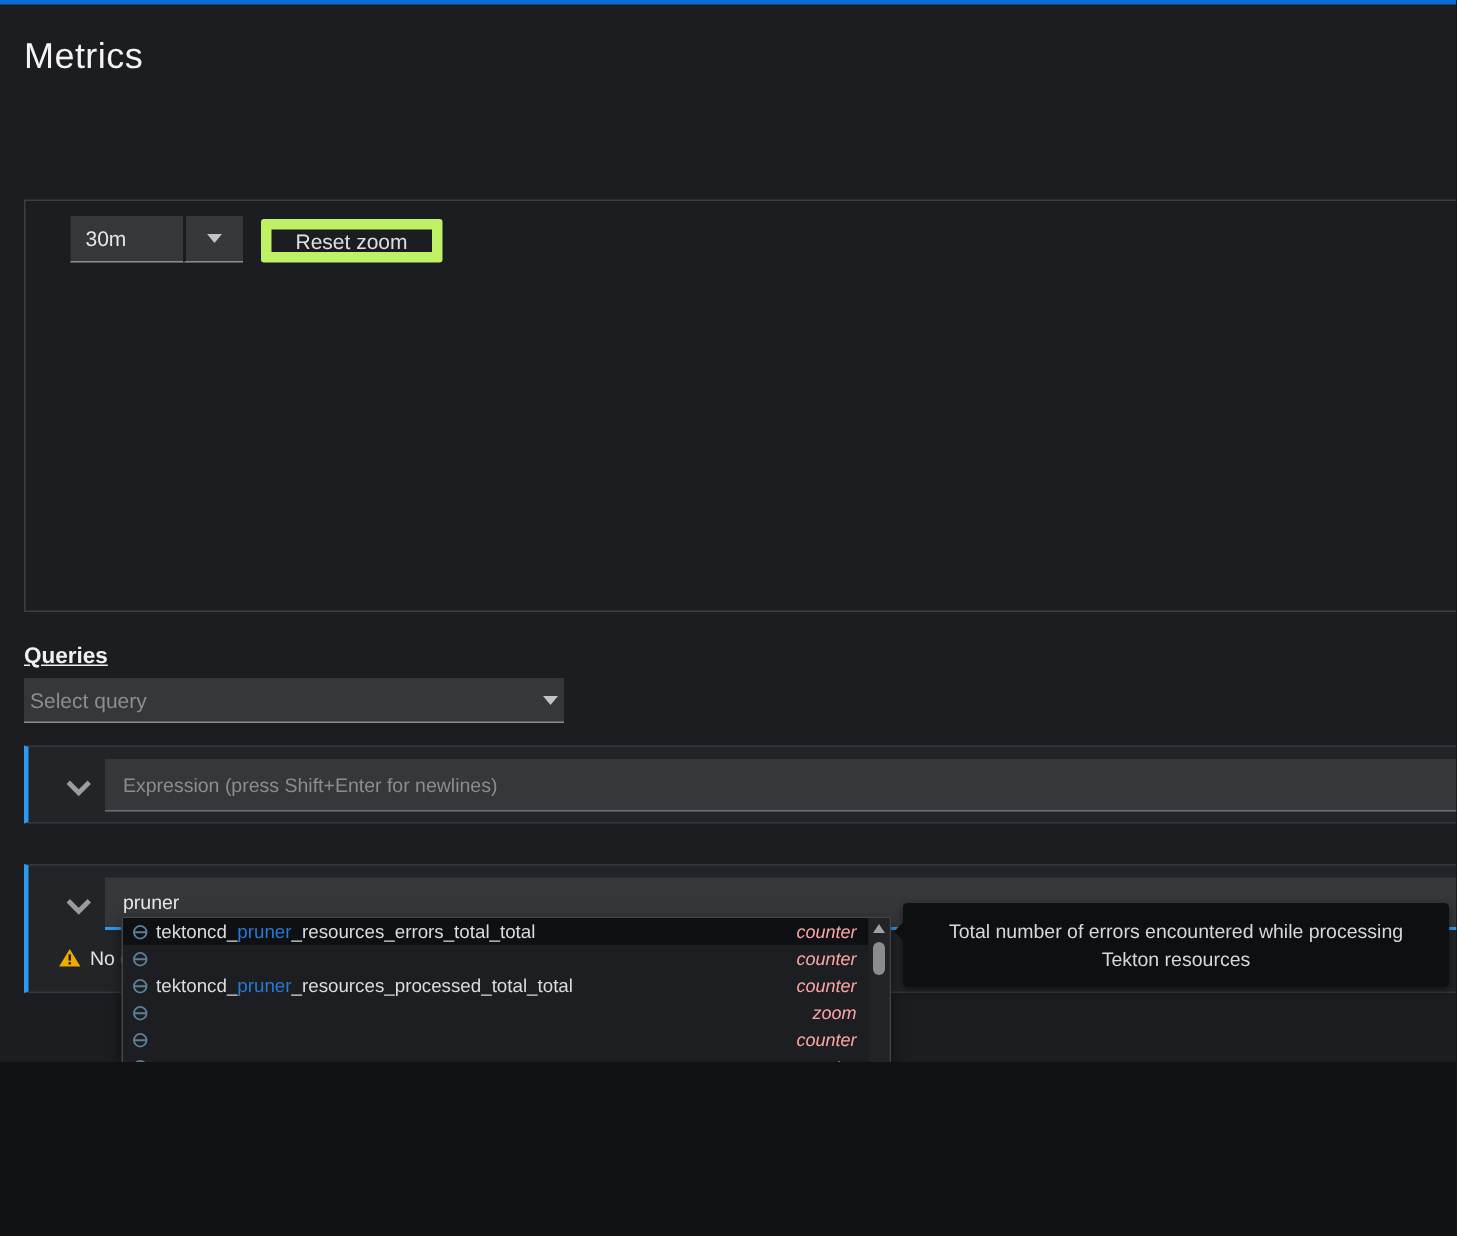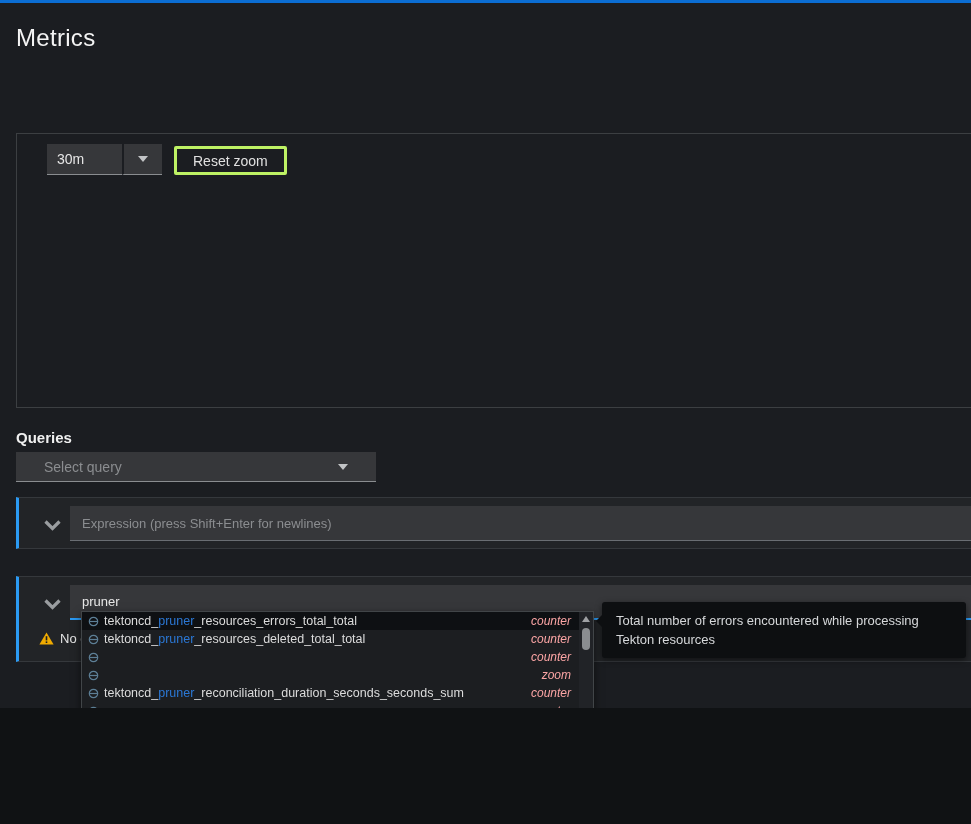--- a/index.html
+++ b/index.html
@@ -37,34 +37,34 @@
     width:40px; background:#36373a; border-bottom:1px solid #8a8d90;
     border-left:2px solid #1b1d21;
     display:flex; align-items:center; justify-content:center; cursor:pointer;
   }
   .caret-down {
     width:0; height:0; border-left:5px solid transparent; border-right:5px solid transparent;
     border-top:6px solid #c2c4c6;
   }
   .reset-zoom-btn {
     margin-left:12px; height:29px; margin-top:1px;
-    background:transparent; border:3px solid #bef264; border-radius:2px;
+    background:transparent; border:7px solid #bef264; border-radius:2px;
     color:#e0e0e0; font-size:14px; font-family:"Liberation Sans",sans-serif;
     padding:0 16px; cursor:pointer;
   }
 
   
   .queries-heading {
     position:absolute; left:16px; top:429px;
-    font-size:15px; font-weight:700; color:#f0f0f0;
+    font-size:15px; font-weight:700; color:#f0f0f0;text-decoration:underline;
   }
   .query-select {
     position:absolute; left:16px; top:452px; width:360px; height:30px;
     background:#36373a; border-bottom:1px solid #8a8d90;
-    display:flex; align-items:center; padding:0 28px; cursor:pointer;
+    display:flex; align-items:center; padding:0 4px; cursor:pointer;
   }
   .query-select .placeholder { flex:1; font-size:14px; color:#8b8d90; }
 
   
   .query-row {
     position:absolute; left:16px; width:960px;
     background:#222427; border-left:3px solid #2b9af3;
     border-top:1px solid #35383c; border-bottom:1px solid #35383c;
   }
   .query-row-1 { top:497px; height:52px; }
@@ -113,20 +113,21 @@
   .sb-down { width:0;height:0;border-left:4px solid transparent;border-right:4px solid transparent;border-top:6px solid #9ea0a3; }
   .sb-track { flex:1; width:14px; position:relative; }
   .sb-thumb { position:absolute; left:3px; top:2px; width:8px; height:22px; border-radius:4px; background:#8a8d90; cursor:pointer; }
 
   
   .metric-tooltip {
     position:absolute; left:602px; top:602px; width:364px;
     background:#0d0f11; border-radius:3px; padding:9px 14px;
     font-size:13px; line-height:19px; color:#d6d8da; z-index:6;
     box-shadow:0 2px 6px rgba(0,0,0,.5);
+    text-align:center;
   }
   .metric-tooltip .arrow {
     position:absolute; left:-6px; top:13px; width:0; height:0;
     border-top:6px solid transparent; border-bottom:6px solid transparent;
     border-right:6px solid #0d0f11;
   }
 </style>
 </head>
 <body>
 
@@ -196,52 +197,51 @@
         <span class="m-type">counter</span>
       </div>
 
       <div class="ac-item">
         <span class="m-icon">
             <svg width="11" height="11" viewBox="0 0 11 11">
               <circle cx="5.5" cy="5.5" r="4.2" fill="none" stroke="#5d7f96" stroke-width="1.2"></circle>
               <line x1="1.3" y1="5.5" x2="9.7" y2="5.5" stroke="#5d7f96" stroke-width="1.2"></line>
             </svg>
           </span>
-        <span class="m-name"><span>tektoncd_</span><span class="match">pruner</span><span>_resources_deleted_total_total</span></span>
-        <span class="m-type">counter</span>
-      </div>
-
-      <div class="ac-item">
-        <span class="m-icon">
-            <svg width="11" height="11" viewBox="0 0 11 11">
-              <circle cx="5.5" cy="5.5" r="4.2" fill="none" stroke="#5d7f96" stroke-width="1.2"></circle>
-              <line x1="1.3" y1="5.5" x2="9.7" y2="5.5" stroke="#5d7f96" stroke-width="1.2"></line>
-            </svg>
-          </span>
+        <span class="m-type">counter</span>
+      </div>
+
+      <div class="ac-item">
+        <span class="m-icon">
+            <svg width="11" height="11" viewBox="0 0 11 11">
+              <circle cx="5.5" cy="5.5" r="4.2" fill="none" stroke="#5d7f96" stroke-width="1.2"></circle>
+              <line x1="1.3" y1="5.5" x2="9.7" y2="5.5" stroke="#5d7f96" stroke-width="1.2"></line>
+            </svg>
+          </span>
+        <span class="m-name"><span>tektoncd_</span><span class="match">pruner</span><span>_resources_processed_total_total</span></span>
         <span class="m-type">counter</span>
       </div>
 
       <div class="ac-item">
         <span class="m-icon">
             <svg width="11" height="11" viewBox="0 0 11 11">
               <circle cx="5.5" cy="5.5" r="4.2" fill="none" stroke="#5d7f96" stroke-width="1.2"></circle>
               <line x1="1.3" y1="5.5" x2="9.7" y2="5.5" stroke="#5d7f96" stroke-width="1.2"></line>
             </svg>
           </span>
         <span class="m-type">zoom</span>
       </div>
 
       <div class="ac-item">
         <span class="m-icon">
             <svg width="11" height="11" viewBox="0 0 11 11">
               <circle cx="5.5" cy="5.5" r="4.2" fill="none" stroke="#5d7f96" stroke-width="1.2"></circle>
               <line x1="1.3" y1="5.5" x2="9.7" y2="5.5" stroke="#5d7f96" stroke-width="1.2"></line>
             </svg>
           </span>
-        <span class="m-name"><span>tektoncd_</span><span class="match">pruner</span><span>_reconciliation_duration_seconds_seconds_sum</span></span>
         <span class="m-type">counter</span>
       </div>
 
       <div class="ac-item">
         <span class="m-icon">
             <svg width="11" height="11" viewBox="0 0 11 11">
               <circle cx="5.5" cy="5.5" r="4.2" fill="none" stroke="#5d7f96" stroke-width="1.2"></circle>
               <line x1="1.3" y1="5.5" x2="9.7" y2="5.5" stroke="#5d7f96" stroke-width="1.2"></line>
             </svg>
           </span>

